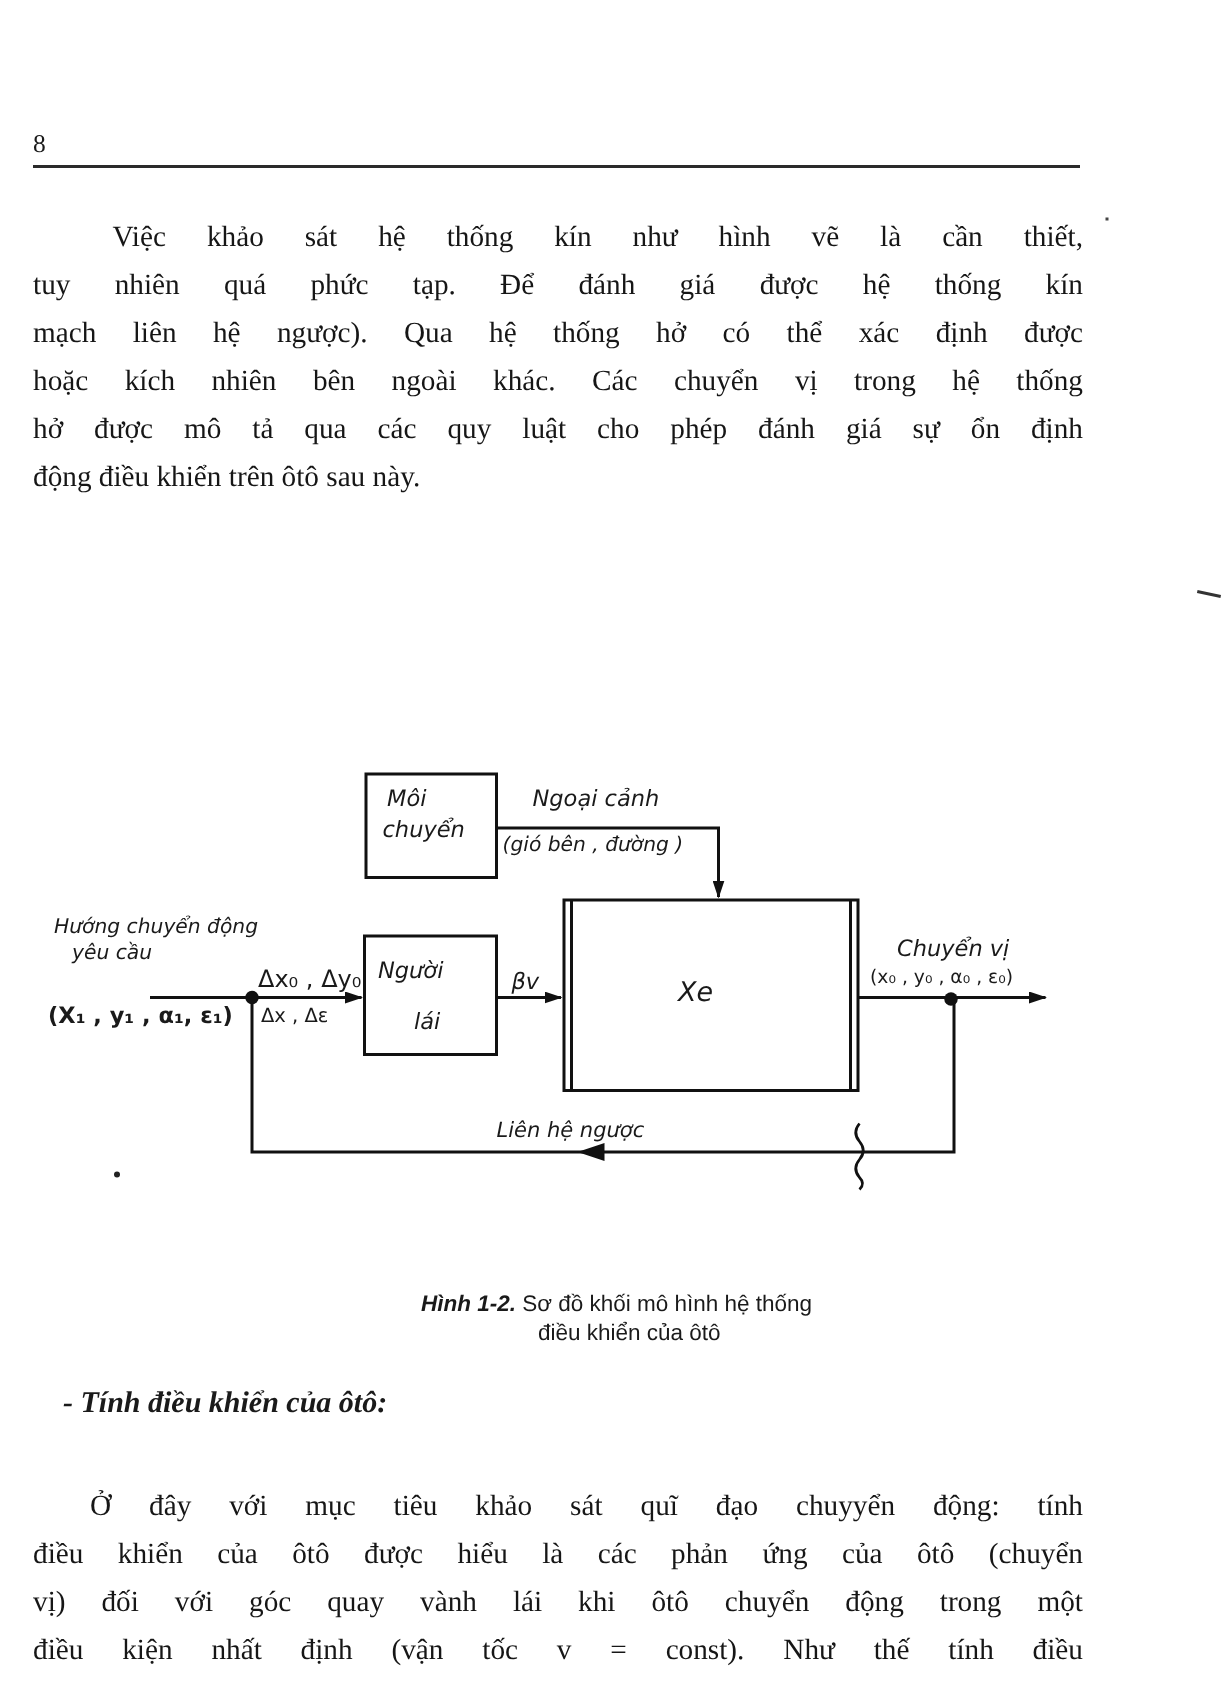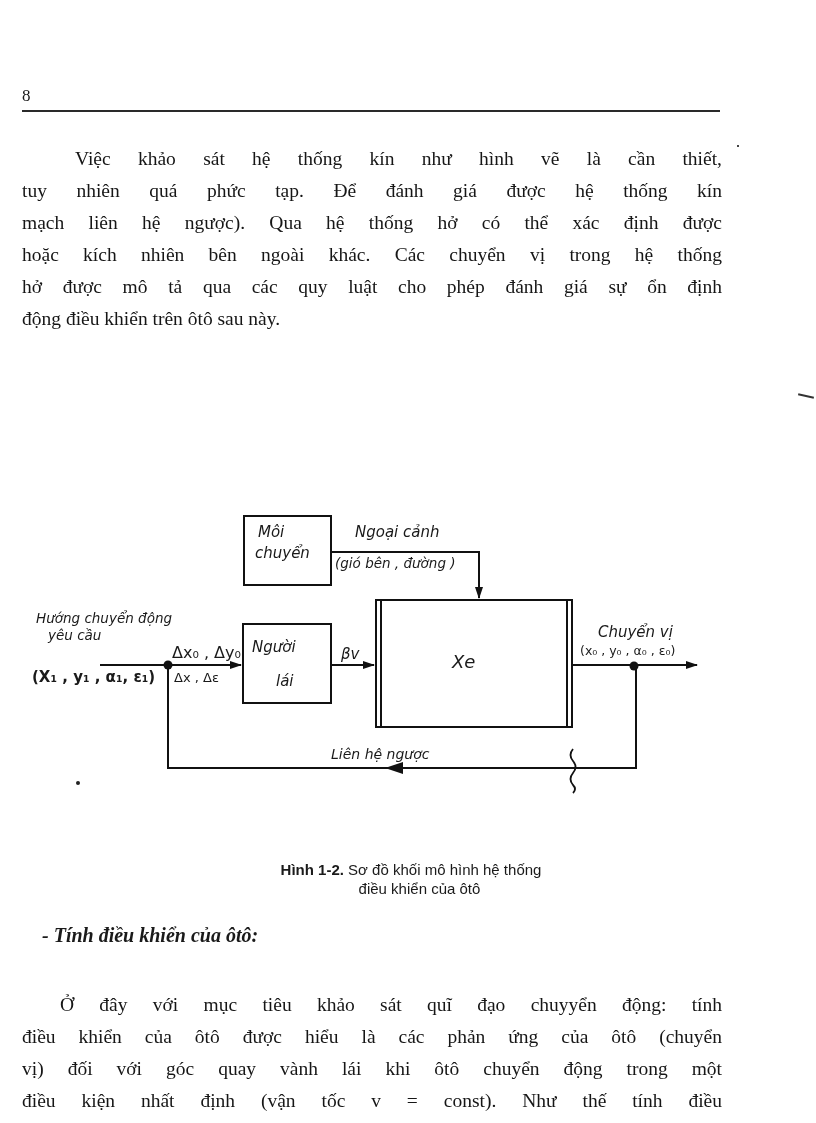--- a/index.html
+++ b/index.html
@@ -7,21 +7,21 @@
   .page-number { position: absolute; left: 22px; top: 86px; font-size: 17px; font-family: "Liberation Serif", serif; }
   .page-rule { position: absolute; left: 22px; top: 110px; width: 698px; height: 0; border-top: 2px solid #2a2a2a; }
   .para { position: absolute; left: 22px; width: 700px; font-family: "Liberation Serif", serif; font-size: 19.5px; line-height: 32px; color: #161616; }
   .para .line { display: block; white-space: nowrap; text-align: justify; text-align-last: justify; }
   .para .line.last { text-align-last: left; }
   .para .line.indent { padding-left: 53px; margin-top: 27px; }
   .diagram { position: absolute; left: 0; top: 500px; width: 808px; height: 310px; }
   .diagram svg { position: absolute; left: 0; top: 0; }
   .dlabel { position: absolute; font-family: "DejaVu Sans", sans-serif; font-style: italic; color: #1a1a1a; white-space: nowrap; font-size: 14px; }
   .caption { position: absolute; left: 0; width: 816px; top: 860px; text-align: center; font-family: "Liberation Sans", sans-serif; font-size: 15px; line-height: 19px; color: #1a1a1a; }
-  .caption .fig { font-weight: bold; }
+  .caption .fig { font-weight: bold; font-style: italic; }
   .heading { position: absolute; left: 42px; top: 924px; font-family: "Liberation Serif", serif; font-weight: bold; font-style: italic; font-size: 20px; }
   .artifact { position: absolute; }
 </style>
 </head>
 <body>
 
 <div class="page-number">8</div>
 <div class="page-rule"></div>
 
 <div class="para" style="top:116px;">

